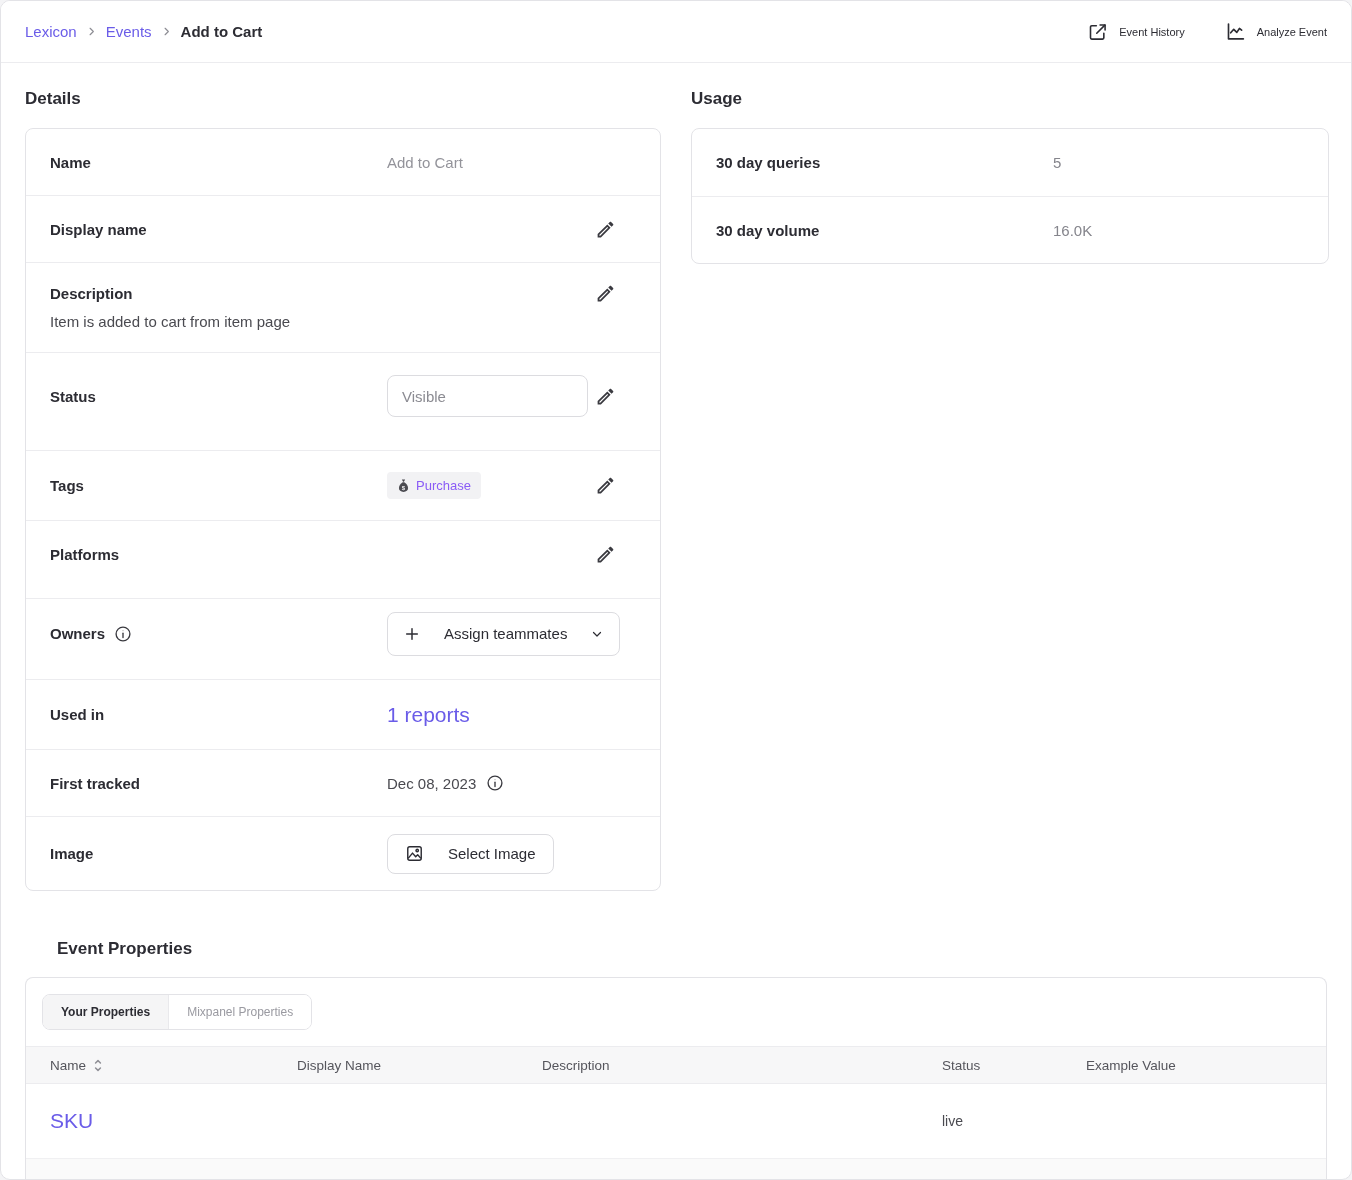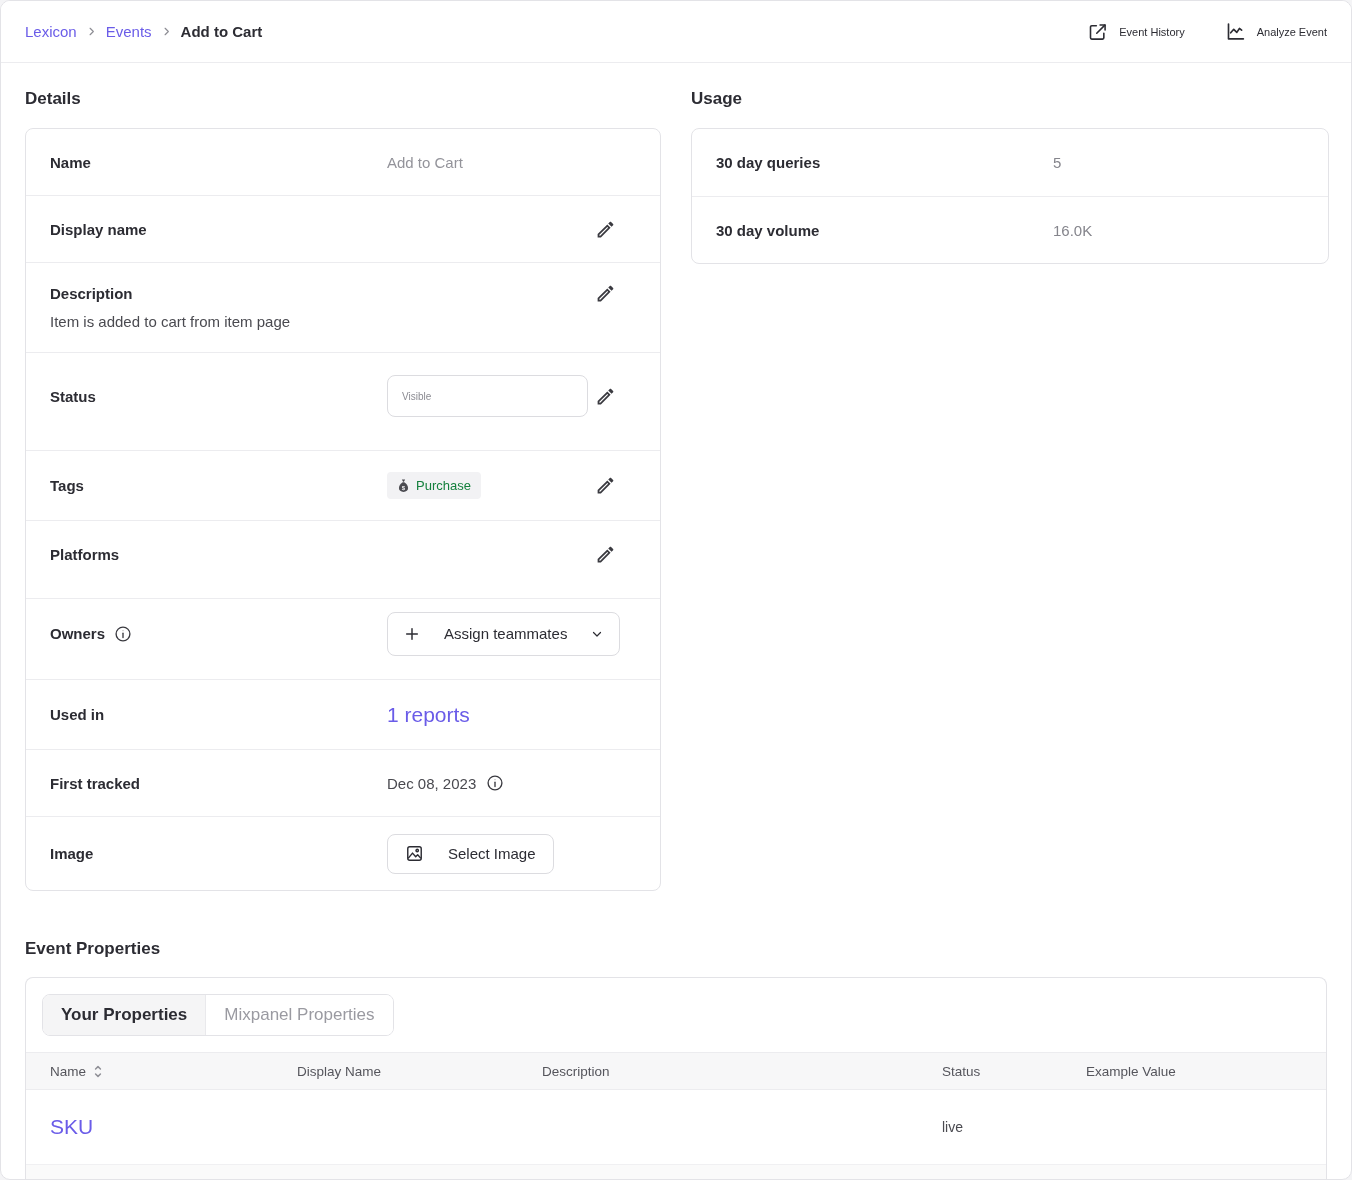--- a/index.html
+++ b/index.html
@@ -34,44 +34,44 @@
   .drow-label { width:337px; flex:none; font-size:15px; font-weight:600; color:#2c2c33; display:flex; align-items:center; gap:9px; }
   .drow-value { flex:1; display:flex; align-items:center; font-size:15px; color:#93939a; }
   .edit-btn { margin-left:auto; margin-right:20px; cursor:pointer; color:#3a3a40; }
   .h-66 { min-height:66px; } .h-67 { min-height:67px; } .h-70 { min-height:70px;margin-top:11px; }
   .h-87 { min-height:87px; } .h-74 { min-height:74px; }
   .drow-desc { display:block; padding:20px 24px 22px; border-top:1px solid #ececef; }
   .desc-head { display:flex; align-items:center; }
   .desc-text { font-size:15px; color:#4a4a50; margin-top:9px; }
   .status-box {
     width:201px; height:42px; border:1px solid #dcdce0; border-radius:8px;
-    display:flex; align-items:center; padding:16px 14px; font-size:10px; color:#8b8b92; background:#fff;
+    display:flex; align-items:center; padding:16px 14px; font-size:15px; color:#8b8b92; background:#fff;
   }
   .tag-chip {
     display:inline-flex; align-items:center; gap:6px; background:#f2f2f4; border-radius:4px;
-    padding:6px 10px; font-size:13px; color:#15803d; font-weight:500;
+    padding:6px 10px; font-size:13px; color:#8b5cf6; font-weight:500;
   }
   .btn {
     display:inline-flex; align-items:center; gap:24px; background:#fff;
     border:1px solid #dcdce0; border-radius:8px; font-size:15px; font-weight:500;
     color:#2c2c33; cursor:pointer; font-family:inherit;
   }
   .btn-assign { height:44px; padding:0 16px; }
   .btn-image { height:40px; padding:0 17px; }
   .link { color:#6a5ce8; font-size:21px; cursor:pointer; text-decoration:none; }
   .value-dark { color:#4a4a50; display:flex; align-items:center; gap:10px; }
   
   .urow { display:flex; align-items:center; padding:0 24px; border-top:1px solid #ececef; min-height:67px; }
   .urow:first-child { border-top:none; }
   .urow-label { width:337px; flex:none; font-size:15px; font-weight:600; color:#2c2c33; }
   .urow-value { font-size:15px; color:#85858c; }
   
   .ep-card { border:1px solid #e3e3e7; border-top-left-radius:8px; border-top-right-radius:8px; border-bottom:none; background:#fff; }
   .tabs { display:inline-flex; border:1px solid #e3e3e7; border-radius:8px; overflow:hidden; margin:16px; }
-  .tab { padding:10px 18px; font-size:17px; color:#9a9aa1; cursor:pointer; background:#fff; }
+  .tab { padding:10px 18px; font-size:12px; color:#9a9aa1; cursor:pointer; background:#fff; }
   .tab.active { background:#f5f5f6; color:#2c2c33; font-weight:600; }
   .tab + .tab { border-left:1px solid #e9e9ec; }
   .ptable-header {
     display:grid; grid-template-columns:271px 245px 400px 144px 1fr;
     align-items:center; height:38px; background:#f7f7f8;
     border-top:1px solid #ececef; border-bottom:1px solid #ececef;
     font-size:13.5px; color:#55555c; font-weight:500;
   }
   .ptable-row {
     display:grid; grid-template-columns:271px 245px 400px 144px 1fr;
@@ -280,21 +280,21 @@
           <div class="urow">
             <div class="urow-label">30 day volume</div>
             <div class="urow-value">16.0K</div>
           </div>
         </div>
       </div>
 
     </div>
 
     <div>
-      <div class="section-title" style="margin-top:48px; margin-bottom:18px;">Event Properties</div>
+      <div class="section-title" style="margin-top:48px; margin-bottom:18px;margin-left:32px;">Event Properties</div>
       <div class="ep-card">
 
         <div class="tabs">
           <div class="tab active">Your Properties</div>
           <div class="tab">Mixpanel Properties</div>
         </div>
 
         <div class="ptable-header">
           <div class="cell-first">
             <span>Name</span>

